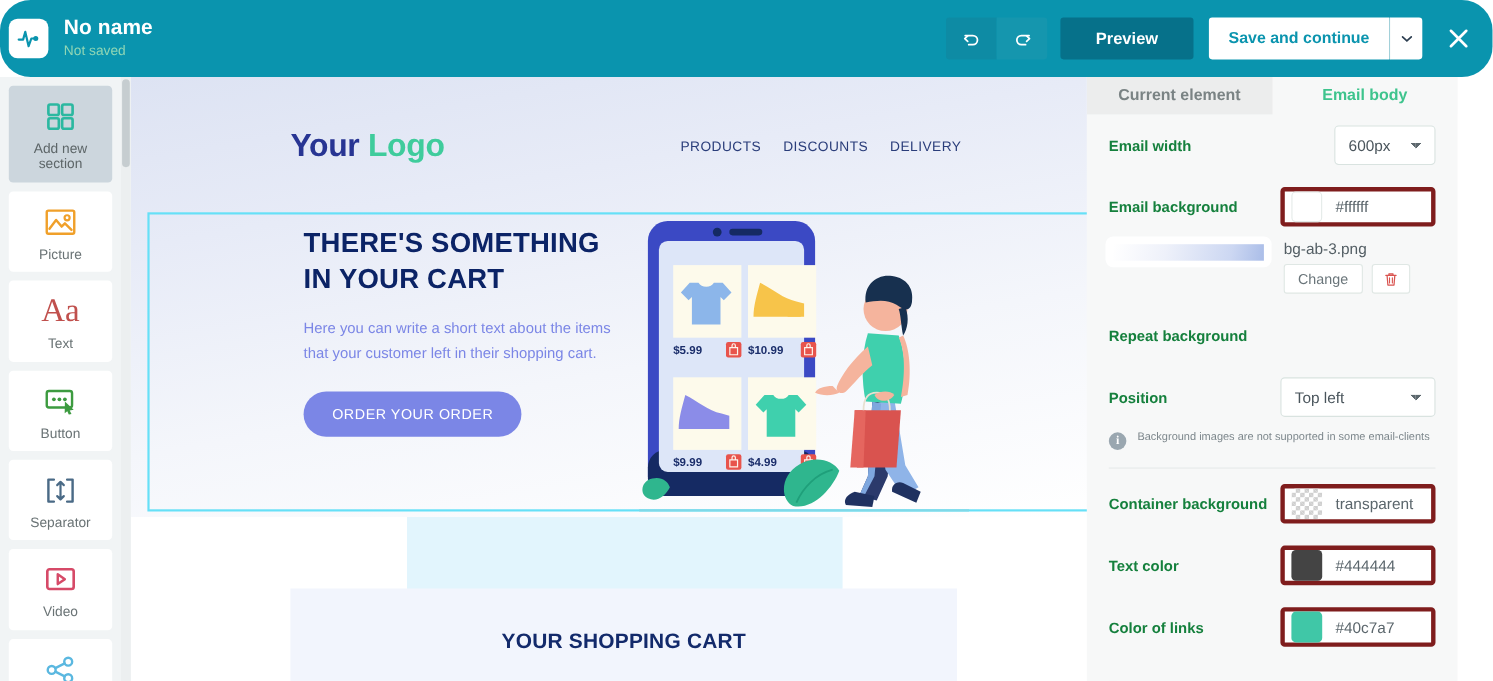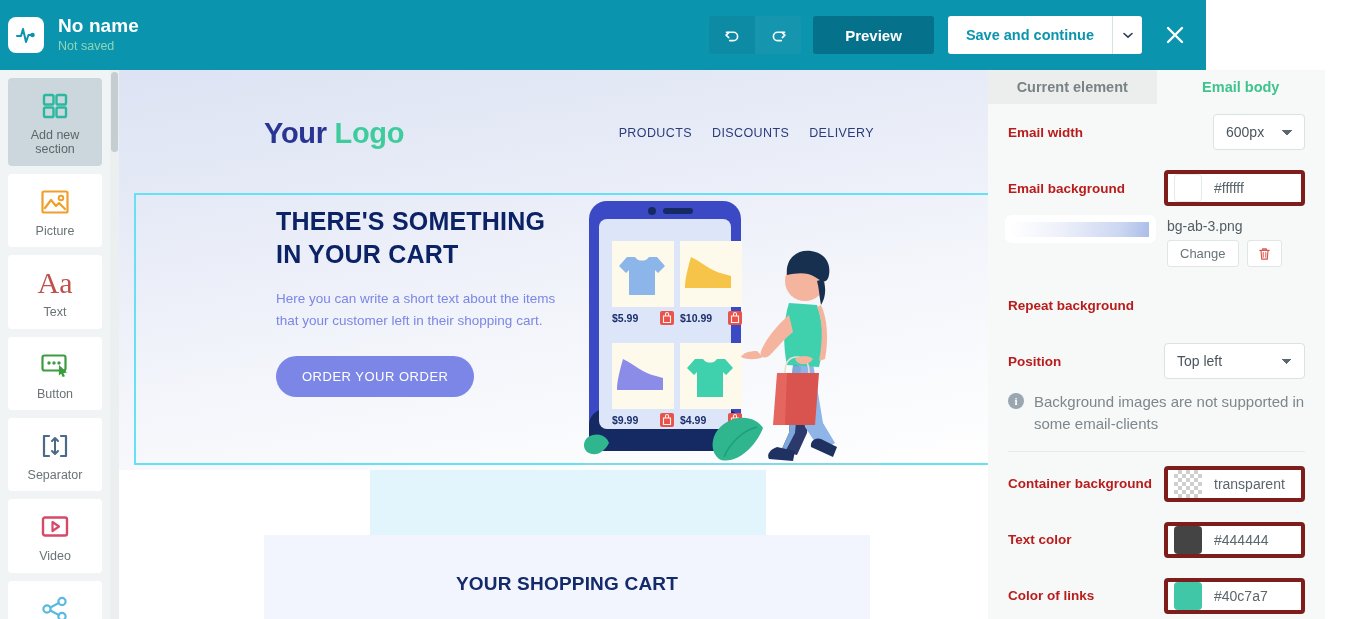--- a/index.html
+++ b/index.html
@@ -6,23 +6,23 @@
   html, body {
     width: 1357px; height: 619px;
     overflow: hidden;
     font-family: "Liberation Sans", sans-serif;
     background: #ffffff;
   }
   .app { position: relative; width: 1357px; height: 619px; }
 
   
   .topbar {
-    position: absolute; left: 0; top: 0; width: 1206px; height: 70px;
+    position: absolute; left: 0; top: 0; width: 1357px; height: 70px;
     background: #0a94ae;
-    display: flex; align-items: center;
+    display: flex; align-items: center; border-radius: 28px;
   }
   .brand-logo {
     width: 36px; height: 36px; margin-left: 8px; border-radius: 8px;
     background: #ffffff; display: flex; align-items: center; justify-content: center;
     flex: 0 0 auto;
   }
   .brand-text { margin-left: 14px; line-height: 1.1; }
   .brand-title { font-size: 19px; font-weight: bold; color: #ffffff; letter-spacing: .1px; }
   .brand-sub { font-size: 12.5px; color: #8fd6b5; margin-top: 3px; }
 
@@ -159,21 +159,21 @@
     font-size: 14.5px; font-weight: bold; cursor: pointer;
   }
   .tab.inactive { background: #eceded; color: #7a8384; }
   .tab.active { background: #f7f8f8; color: #3ec48d; }
 
   .rows { padding: 0 20px; }
   .row {
     display: flex; align-items: center; justify-content: space-between;
     min-height: 56px;
   }
-  .row-label { font-size: 13.5px; color: #b91c1c; font-weight: bold; }
+  .row-label { font-size: 13.5px; color: #15803d; font-weight: bold; }
   .sel {
     width: 92px; height: 36px; border: 1px solid #d9e3e0; border-radius: 4px;
     background: #ffffff; font-size: 14px; color: #4a555c;
     font-family: "Liberation Sans", sans-serif;
     padding-left: 12px; cursor: pointer;
     -webkit-appearance: none; appearance: none;
     background-image:
       linear-gradient(45deg, transparent 50%, #5d686e 50%),
       linear-gradient(135deg, #5d686e 50%, transparent 50%);
     background-position: calc(100% - 17px) 15px, calc(100% - 12px) 15px;
@@ -218,21 +218,21 @@
   .btn-trash {
     width: 35px; height: 27px; border: 1px solid #dfe7e4; background: #ffffff;
     border-radius: 3px; cursor: pointer; display: flex; align-items: center; justify-content: center;
   }
   .note { display: flex; align-items: flex-start; padding: 2px 0 16px 0; }
   .note-icon {
     width: 16px; height: 16px; border-radius: 50%; background: #9aa7b0; color: #ffffff;
     font-size: 11px; font-weight: bold; display: flex; align-items: center; justify-content: center;
     flex: 0 0 auto; margin-top: 2px; font-family: "Liberation Serif", serif;
   }
-  .note-text { margin-left: 10px; font-size: 15px; color: #7d878c; line-height: 1.45; }
+  .note-text { margin-left: 10px; font-size: 10px; color: #7d878c; line-height: 1.45; }
   .divider { height: 1px; background: #e6e9ea; margin: 0 0 4px 0; }
 </style>
 </head>
 <body>
 
 <div class="app">
 
   <div class="topbar">
     <div class="brand-logo">
       <svg width="22" height="22" viewBox="0 0 22 22">

